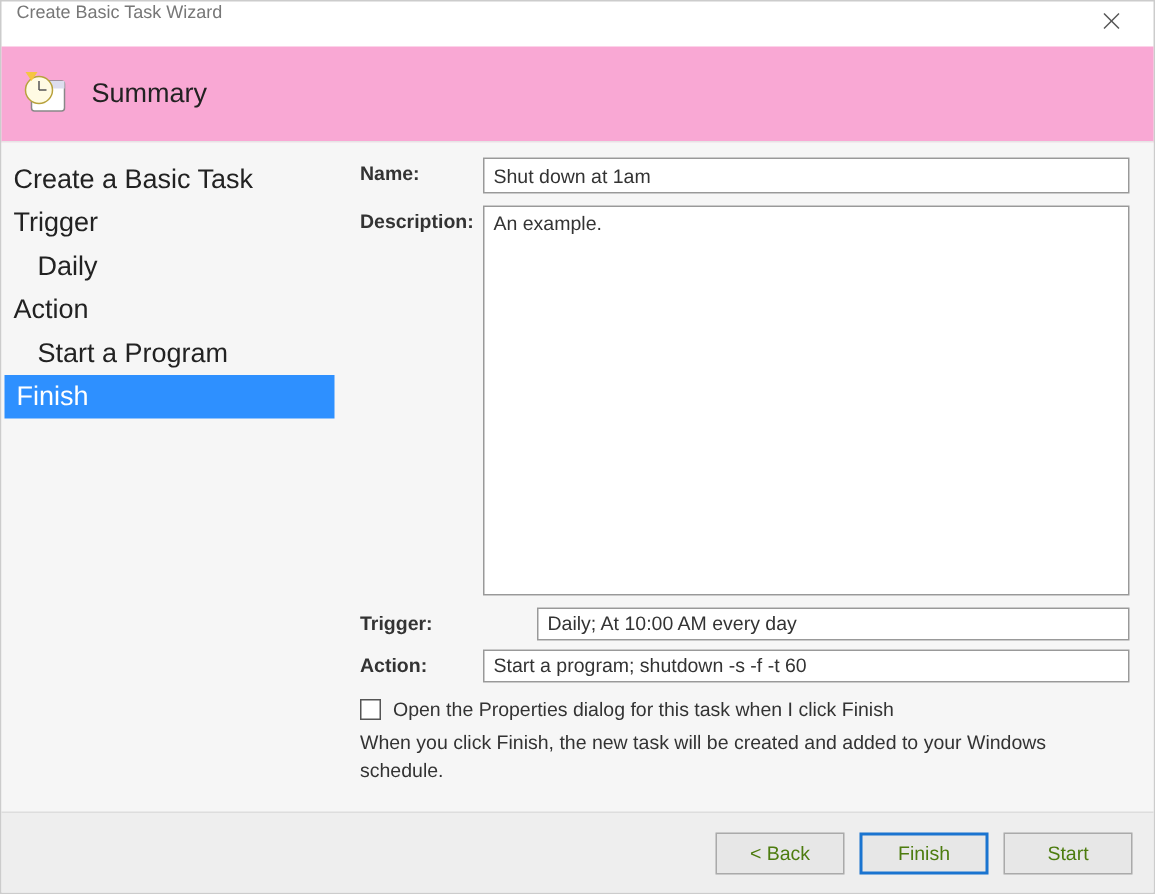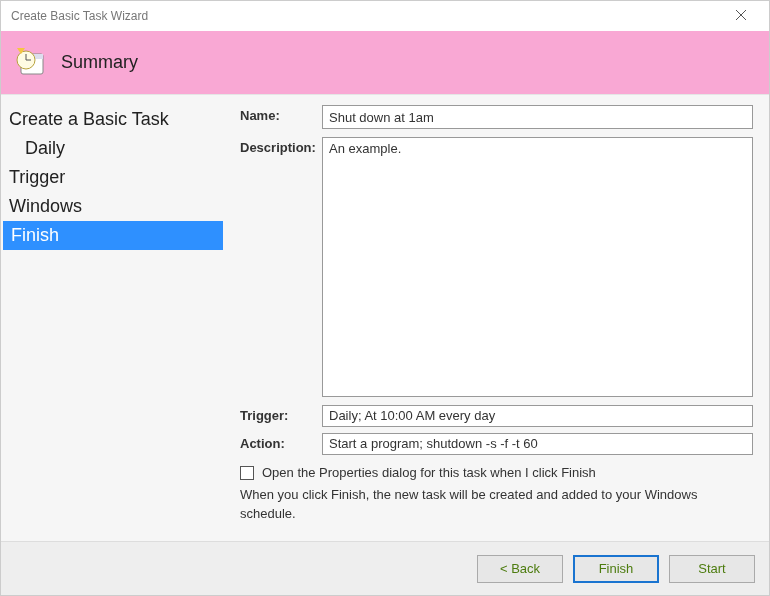--- a/index.html
+++ b/index.html
@@ -16,21 +16,21 @@
       width: 770px;
       height: 596px;
       background: #fff;
       border: 1px solid #ccc;
       display: flex;
       flex-direction: column;
     }
     .titlebar {
       height: 30px;
       display: flex;
-      align-items: center;
+      align-items: flex-start;
       padding: 0 8px 0 10px;
       color: #777;
       font-size: 12px;
     }
     .titlebar .title { flex: 1; }
     .close-btn {
       width: 40px;
       height: 28px;
       display: flex;
       align-items: center;
@@ -198,47 +198,50 @@
     </span>
     <span class="header-title">Summary</span>
   </div>
 
   <div class="body">
 
     <div class="sidebar">
       <div class="sidebar-item">
         <span>Create a Basic Task</span>
       </div>
+      <div class="sidebar-item">
+        <span>Trigger</span>
+      </div>
       <div class="sidebar-item indent">
         <span>Daily</span>
       </div>
       <div class="sidebar-item">
-        <span>Trigger</span>
-      </div>
-      <div class="sidebar-item">
-        <span>Windows</span>
+        <span>Action</span>
+      </div>
+      <div class="sidebar-item indent">
+        <span>Start a Program</span>
       </div>
       <div class="sidebar-item selected">
         <span>Finish</span>
       </div>
     </div>
 
     <div class="content">
 
       <div class="form-row">
         <div class="form-label">Name:</div>
         <input class="text-input" type="text" value="Shut down at 1am" style="">
       </div>
 
       <div class="form-row">
         <div class="form-label">Description:</div>
         <textarea class="textarea" style="">An example.</textarea>
       </div>
 
-      <div class="form-row tight" style="margin-top:8px;">
+      <div class="form-row tight" style="margin-top:8px;gap:36px;">
         <div class="form-label">Trigger:</div>
         <div class="readonly-box">Daily; At 10:00 AM every day</div>
       </div>
 
       <div class="form-row tight">
         <div class="form-label">Action:</div>
         <div class="readonly-box">Start a program; shutdown -s -f -t 60</div>
       </div>
 
       <div class="checkbox-row">

